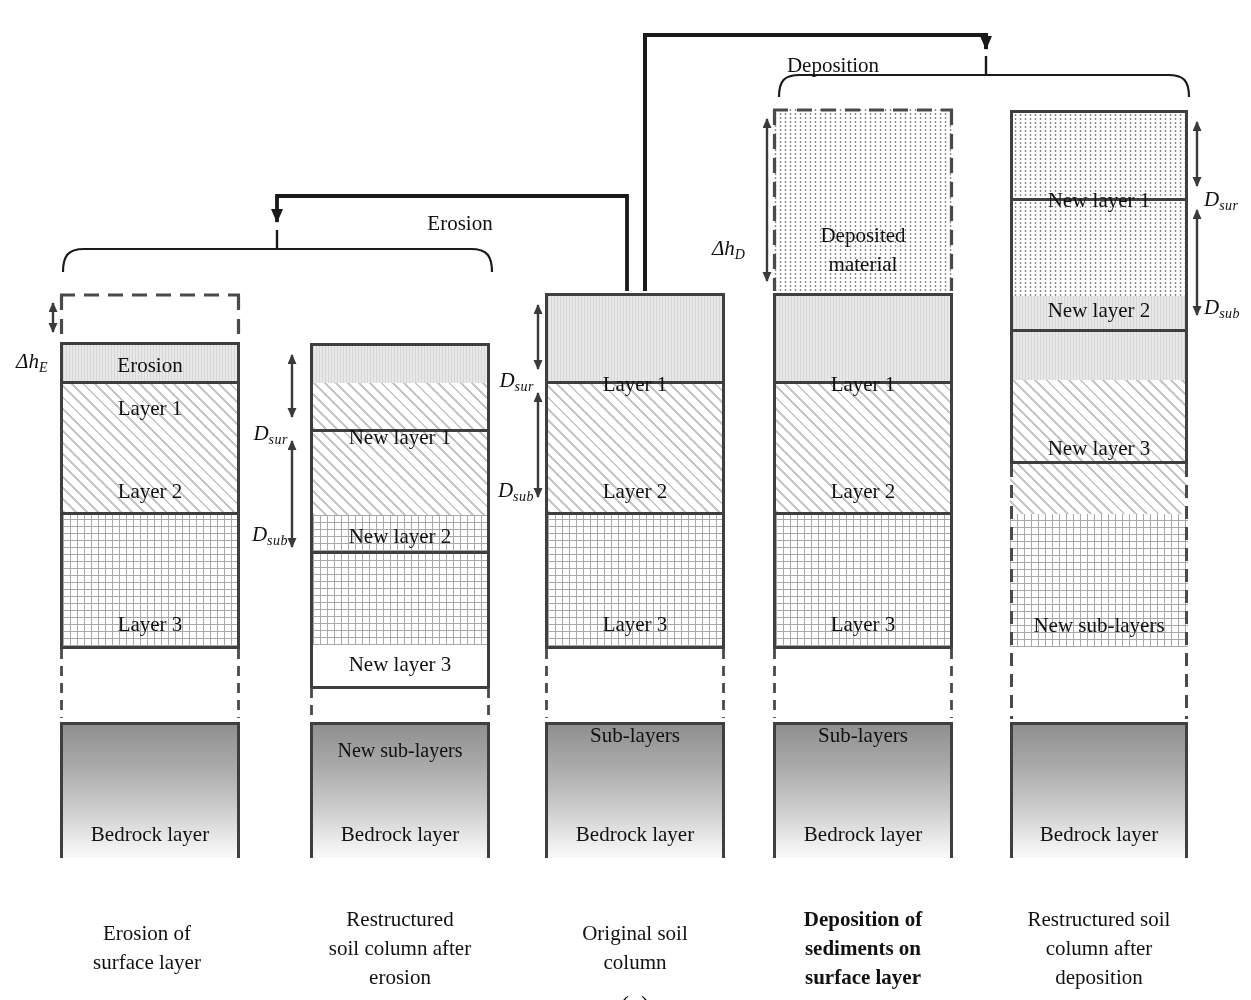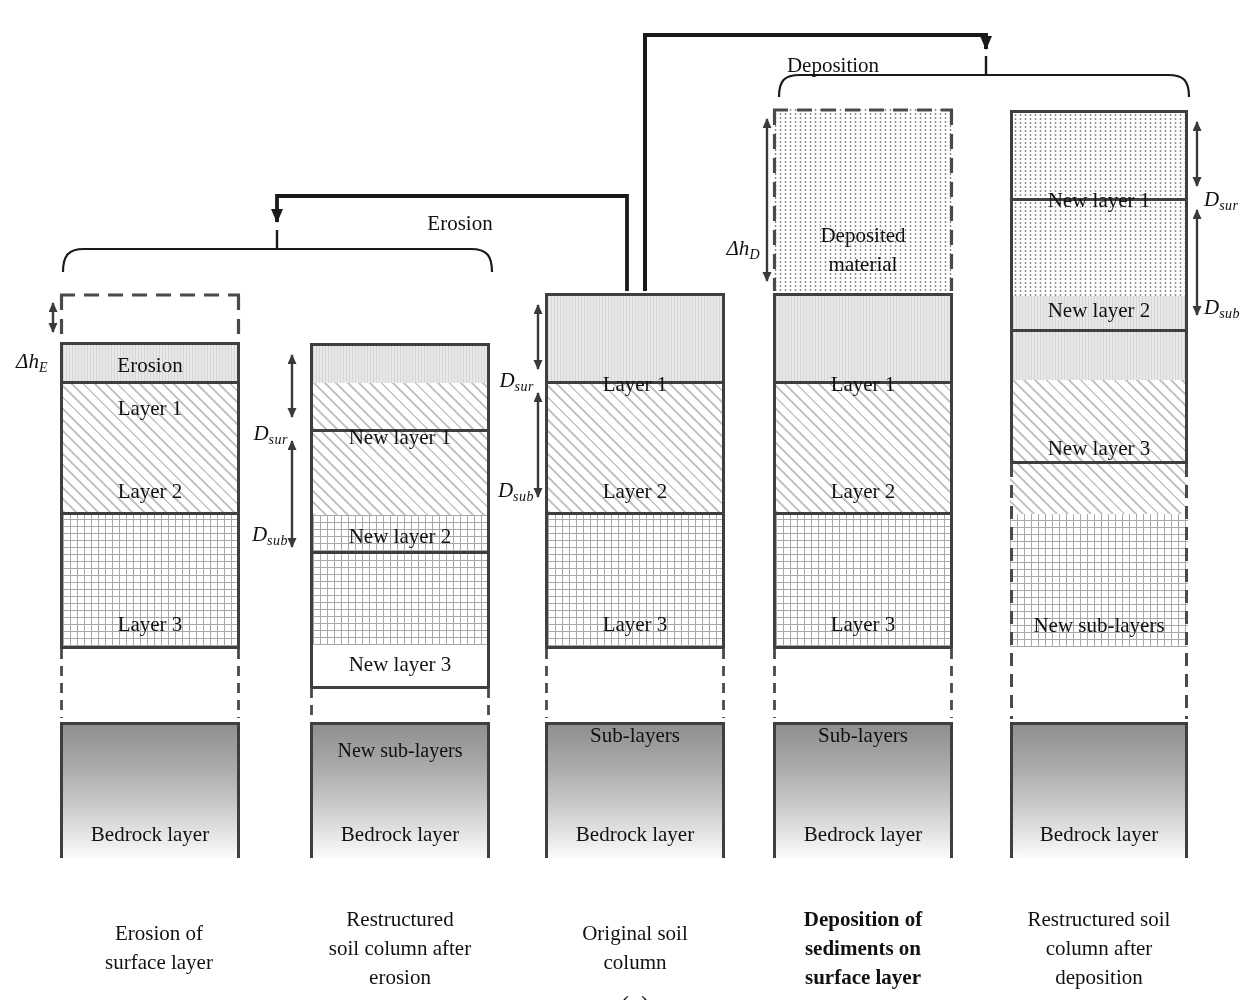--- a/index.html
+++ b/index.html
@@ -158,21 +158,21 @@
       <path d="M1197,210 V315" marker-start="url(#daS)" marker-end="url(#daE)"></path>
     </g>
   </svg>
 
   <div class="lbl txt" style="left:758px;top:5px;width:150px;">Deposition</div>
   <div class="lbl txt" style="left:400px;top:163px;width:120px;">Erosion</div>
 
   <div class="dim txt" style="left:2px;top:302px;width:46px;text-align:right;">
     <span>Δh</span><sub>E</sub>
   </div>
-  <div class="dim txt" style="left:712px;top:189px;width:48px;text-align:right;">
+  <div class="dim txt" style="left:712px;top:189px;width:48px;text-align:left;">
     <span>Δh</span><sub>D</sub>
   </div>
   <div class="dim txt" style="left:490px;top:321px;width:44px;text-align:right;">
     <span>D</span><sub>sur</sub>
   </div>
   <div class="dim txt" style="left:490px;top:431px;width:44px;text-align:right;">
     <span>D</span><sub>sub</sub>
   </div>
   <div class="dim txt" style="left:244px;top:374px;width:44px;text-align:right;">
     <span>D</span><sub>sur</sub>
@@ -214,21 +214,21 @@
   <div class="lbl txt" style="left:773px;top:564px;width:180px;">Layer 3</div>
   <div class="lbl txt" style="left:773px;top:675px;width:180px;">Sub-layers</div>
   <div class="lbl txt" style="left:773px;top:774px;width:180px;">Bedrock layer</div>
 
   <div class="lbl txt" style="left:1010px;top:140px;width:178px;">New layer 1</div>
   <div class="lbl txt" style="left:1010px;top:250px;width:178px;">New layer 2</div>
   <div class="lbl txt" style="left:1010px;top:388px;width:178px;">New layer 3</div>
   <div class="lbl txt" style="left:1010px;top:565px;width:178px;">New sub-layers</div>
   <div class="lbl txt" style="left:1010px;top:774px;width:178px;">Bedrock layer</div>
 
-  <div class="cap txt" style="left:64px;top:872px;width:190px;">
+  <div class="cap txt" style="left:52px;top:872px;width:190px;">
     <span>Erosion of</span><br>
     <span>surface layer</span>
   </div>
 
   <div class="cap txt" style="left:293px;top:858px;width:214px;">
     <span>Restructured</span><br>
     <span>soil column after</span><br>
     <span>erosion</span>
   </div>
 

